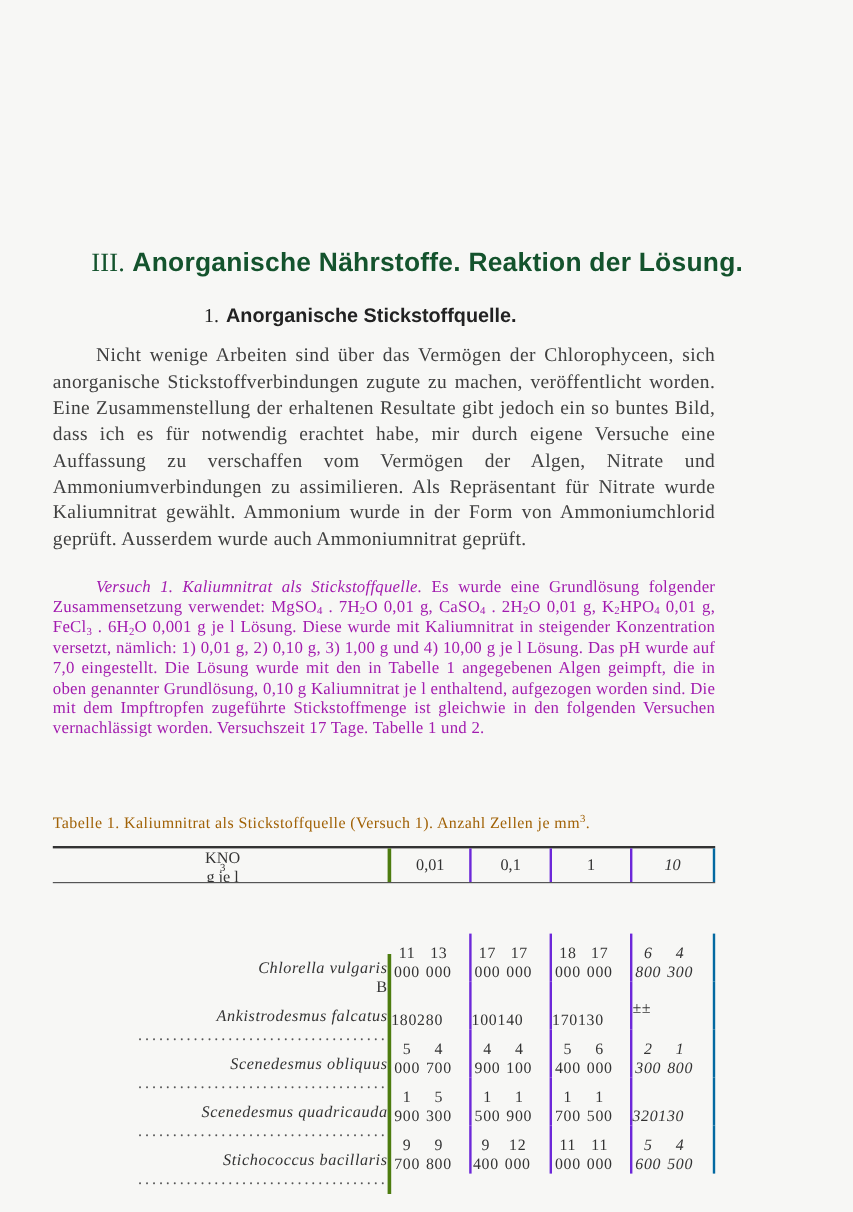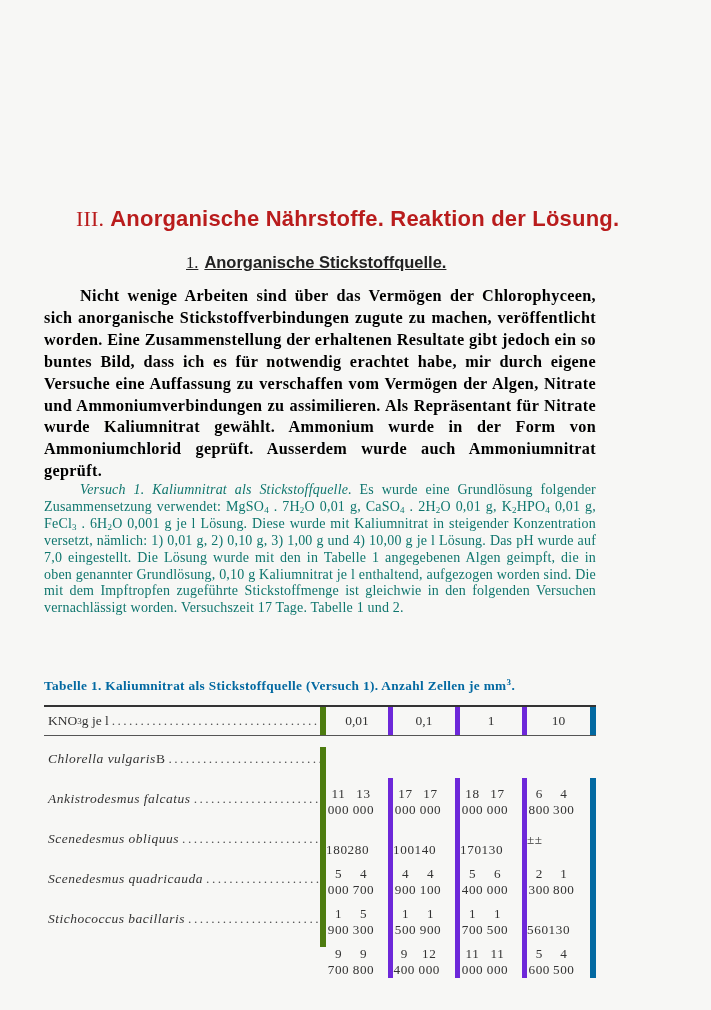--- a/index.html
+++ b/index.html
@@ -23,87 +23,85 @@
     }
     .chapter-title {
       position: absolute;
       top: 206px;
       left: 32px;
       width: 560px;
       font-family: "Liberation Sans", "DejaVu Sans", sans-serif;
       font-size: 22px;
       font-weight: bold;
       letter-spacing: 0.2px;
-      color: #b91c1c;
+      color: #14532d;
       white-space: nowrap;
     }
     .chapter-title .num {
       font-family: "Liberation Serif", serif;
       font-weight: normal;
       margin-right: 6px;
     }
     .section-title {
       position: absolute;
       top: 253px;
-      left: 142px;
+      left: 126px;
       font-family: "Liberation Sans", "DejaVu Sans", sans-serif;
       font-size: 16.5px;
       font-weight: bold;
       color: #222;
       white-space: nowrap;
-      text-decoration: underline;
     }
     .section-title .num {
       font-family: "Liberation Serif", serif;
       font-weight: normal;
       margin-right: 6px;
     }
     .para1 {
       position: absolute;
       top: 286px;
       left: 0;
       width: 552px;
       font-family: "Liberation Serif", serif;
       font-size: 16.2px;
       line-height: 21.9px;
       text-align: justify;
       text-indent: 36px;
-      color: #000000;
+      color: #404040;
       letter-spacing: 0.35px;
-      font-weight: bold;
     }
     .para2 {
       position: absolute;
       top: 482px;
       left: 0;
       width: 552px;
       font-family: "Liberation Serif", serif;
       font-size: 14px;
       line-height: 16.9px;
       text-align: justify;
       text-indent: 36px;
-      color: #0f766e;
+      color: #a21caf;
       letter-spacing: 0.2px;
     }
     .para2 .it {
       font-style: italic;
     }
     sub { font-size: 9px; vertical-align: -2px; line-height: 0; }
     sup { font-size: 9px; vertical-align: 5px; line-height: 0; }
     .table-caption {
       position: absolute;
       top: 678px;
       left: 0;
       width: 560px;
       font-family: "Liberation Serif", serif;
-      font-weight: bold;
+      font-weight: normal;
       font-size: 13.3px;
       letter-spacing: 0.35px;
       white-space: nowrap;
-      color: #0369a1;
+      color: #a16207;
     }
     .table-wrap {
       position: absolute;
       top: 705px;
       left: 0;
       width: 552px;
     }
     .rule-top {
       height: 2px;
       background: #333;
@@ -119,38 +117,39 @@
       height: 28px;
       align-items: center;
       font-family: "Liberation Serif", serif;
       font-size: 13.5px;
       color: #333;
     }
     .col-label {
       width: 282px;
       padding-left: 4px;
       box-sizing: border-box;
-      border-right: 6px solid #4d7c0f;
+      border-right: 3px solid #4d7c0f;
       height: 100%;
       display: flex;
       align-items: center;
       white-space: nowrap;
       overflow: hidden;
+      flex-direction: column;
     }
     .col-num {
       width: 67px;
       text-align: center;
-      border-right: 5px solid #6d28d9;
+      border-right: 2px solid #6d28d9;
       height: 100%;
       display: flex;
       align-items: center;
       justify-content: center;
       box-sizing: border-box;
     }
-    .col-num.last { border-right: 6px solid #0369a1; width: 69px; }
+    .col-num.last { border-right: 2px solid #0369a1; width: 69px; font-style: italic; }
     .dots {
       flex: 1;
       overflow: hidden;
       white-space: nowrap;
       letter-spacing: 2.4px;
       color: #555;
       margin-left: 3px;
     }
     .body-area {
       display: flex;
@@ -159,25 +158,26 @@
       padding-bottom: 4px;
     }
     .data-row {
       display: flex;
       height: 40px;
       font-family: "Liberation Serif", serif;
       font-size: 13.2px;
       color: #333;
     }
     .data-row .col-label {
-      align-items: flex-start;
+      align-items: flex-end;
       padding-top: 4px;
       font-style: italic;
       font-size: 13.5px;
       letter-spacing: 0.5px;
+      margin-top: 48px;
     }
     .data-row .col-label .upright { font-style: normal; }
     .data-row .col-num {
       flex-direction: row;
       justify-content: flex-start;
       align-items: flex-end;
       padding-right: 12px;
       padding-top: 3px;
       line-height: 16px;
       letter-spacing: 0.6px;
@@ -314,21 +314,21 @@
           </div>
         <div class="col-num">
             <span>1 500</span>
             <span>1 900</span>
           </div>
         <div class="col-num">
             <span>1 700</span>
             <span>1 500</span>
           </div>
         <div class="col-num last">
-            <span>560</span>
+            <span>320</span>
             <span>130</span>
           </div>
       </div>
 
       <div class="data-row">
         <div class="col-label">
           <span>Stichococcus bacillaris</span>
             <span class="upright"></span>
             <span class="dots" style="font-style:normal;">....................................</span>
         </div>

